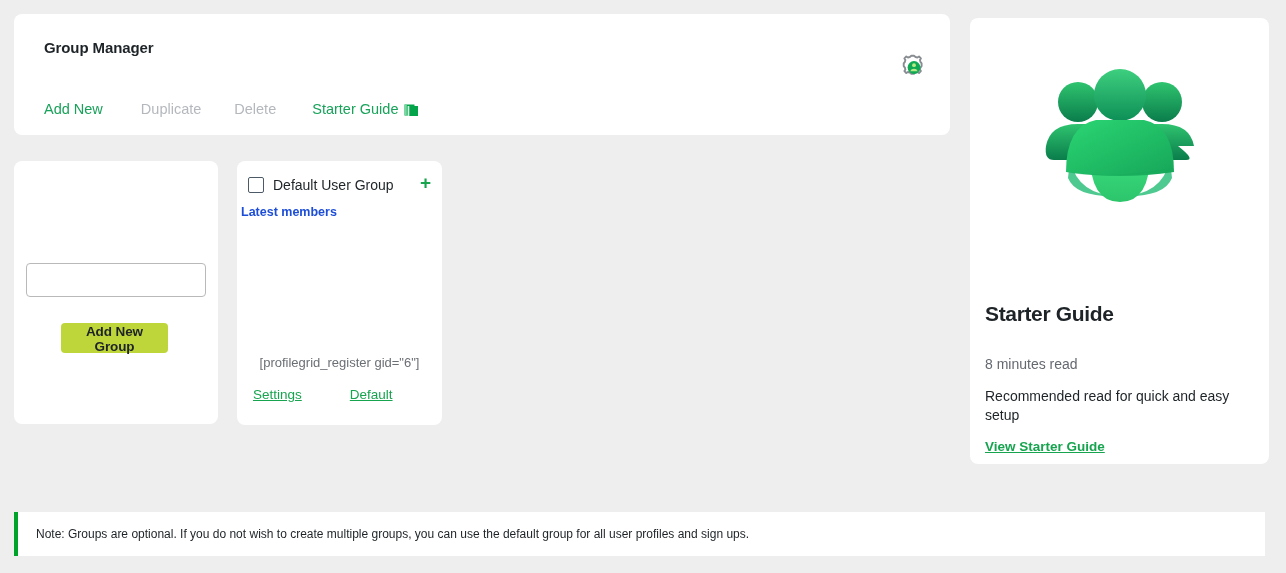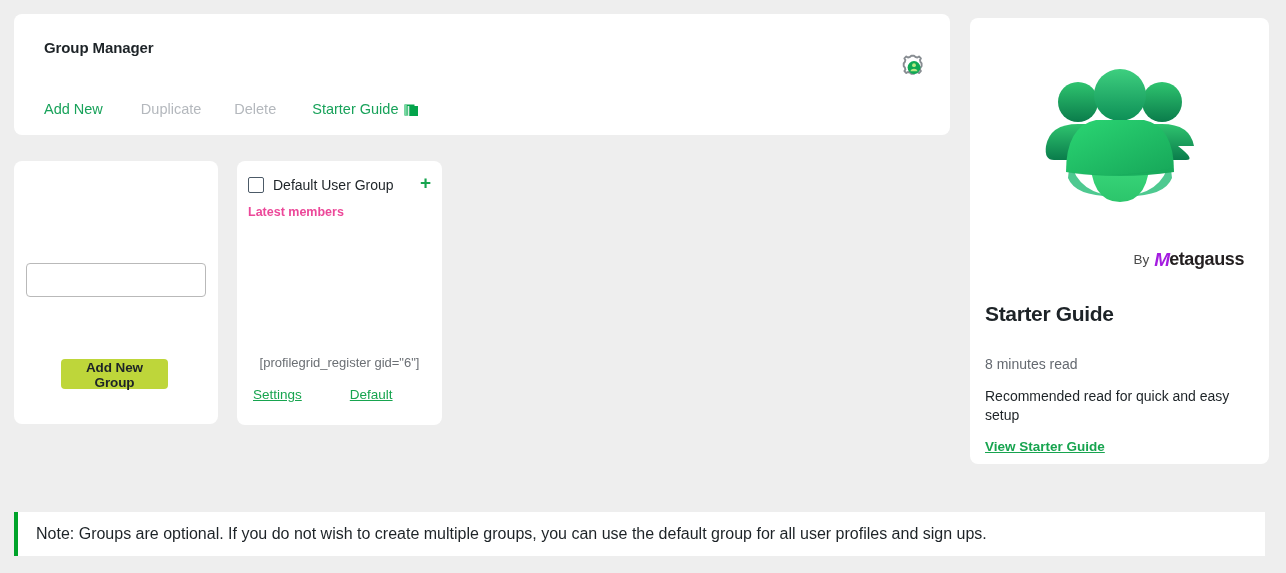--- a/index.html
+++ b/index.html
@@ -56,21 +56,20 @@
     font-family: "Liberation Sans", sans-serif; font-size: 13px;
     color: #1d2327; padding: 0 8px;
   }
   .add-new-group-btn {
     position: absolute; left: 47px; top: 162px;
     width: 107px; height: 30px;
     background: #bed63a; border: none; border-radius: 4px;
     color: #1d2327; font-size: 13.5px; font-weight: bold;
     font-family: "Liberation Sans", sans-serif; cursor: pointer;
     letter-spacing: -0.1px;
-    margin-top: 36px;
   }
 
   
   .group-card {
     position: absolute; left: 237px; top: 161px;
     width: 205px; height: 264px;
     background: #ffffff; border-radius: 8px;
   }
   .group-head {
     position: absolute; left: 11px; top: 10px;
@@ -85,22 +84,22 @@
   .group-name {
     margin-left: 9px; font-size: 14px; color: #1d2327;
     white-space: nowrap; overflow: hidden; text-overflow: ellipsis;
   }
   .group-plus {
     margin-left: auto; color: #17a44f; font-size: 19px;
     font-weight: bold; line-height: 1; cursor: pointer;
     position: relative; top: -1px;
   }
   .latest-members {
-    position: absolute; left: 11px; top: 44px;
-    font-size: 12.5px; font-weight: bold; color: #ec4899;
+    position: absolute; left: 4px; top: 44px;
+    font-size: 12.5px; font-weight: bold; color: #1d4ed8;
   }
   .members-area {
     position: absolute; left: 11px; top: 64px;
     width: 183px; height: 122px;
   }
   .shortcode {
     position: absolute; left: 0; top: 194px; width: 205px;
     text-align: center; font-size: 13px; color: #6b6f74;
   }
   .group-links {
@@ -154,21 +153,21 @@
 
   
   .note-bar {
     position: absolute; left: 14px; top: 512px;
     width: 1251px; height: 44px;
     background: #ffffff;
     border-left: 4px solid #00a32a;
     display: flex; align-items: center;
   }
   .note-text {
-    padding-left: 18px; font-size: 16px; color: #1d2327;
+    padding-left: 18px; font-size: 12px; color: #1d2327;
   }
 </style>
 </head>
 <body>
 
 <div class="page">
 
   <div class="header-card">
     <div class="header-title">Group Manager</div>
 
@@ -261,25 +260,20 @@
 
         <path d="M50 86 q0 48 30 48 q30 0 30-48 z" fill="url(#gD)"></path>
 
         <circle cx="80" cy="27" r="26" fill="url(#gA)"></circle>
 
         <path d="M26 104 q0-46 30-52 l48 0 q30 6 30 52 q-54 8 -108 0 z" fill="url(#gE)"></path>
         <path d="M26 104 q40 8 108-4 q-54 12 -108 4 z" fill="#16a159" opacity="0.35"></path>
       </svg>
     </div>
 
-    <div class="by-metagauss">
-      <span class="by-word">By</span>
-        <span class="mg-m">M</span>
-        <span class="mg-rest">etagauss</span>
-    </div>
 
     <div class="side-title">Starter Guide</div>
     <div class="side-read">8 minutes read</div>
     <div class="side-desc">Recommended read for quick and easy setup</div>
     <a class="side-link">View Starter Guide</a>
   </div>
 
   <div class="note-bar">
     <div class="note-text">Note: Groups are optional. If you do not wish to create multiple groups, you can use the default group for all user profiles and sign ups.</div>
   </div>

